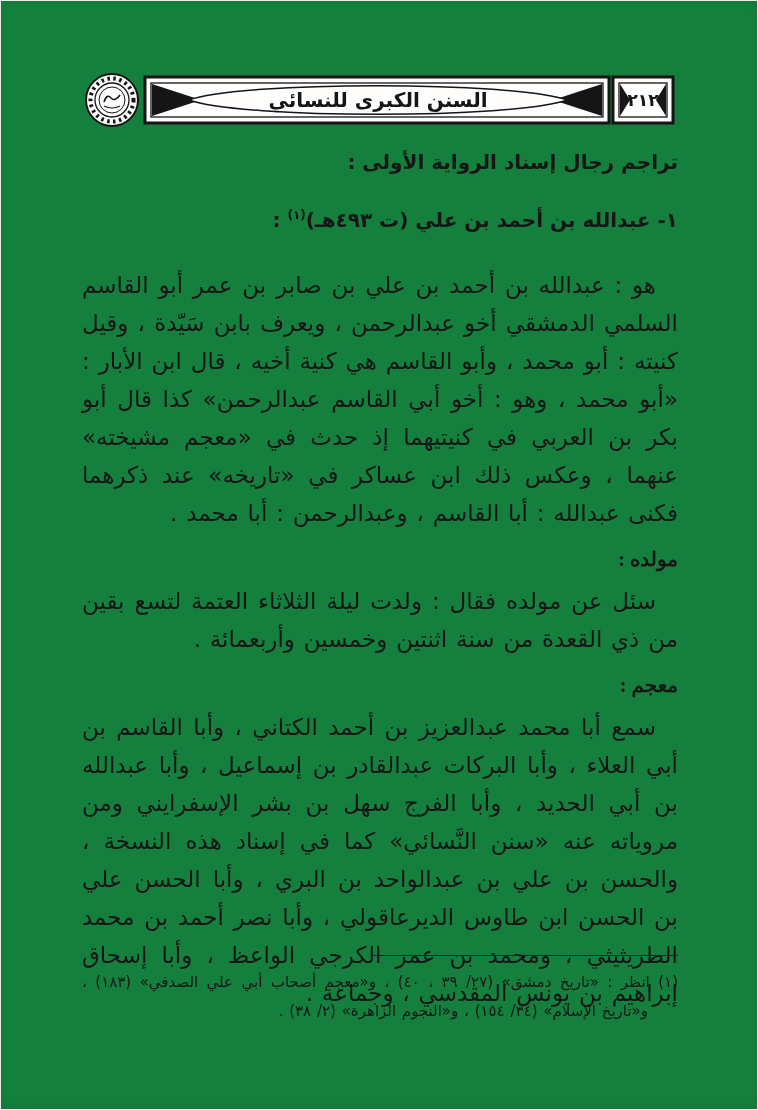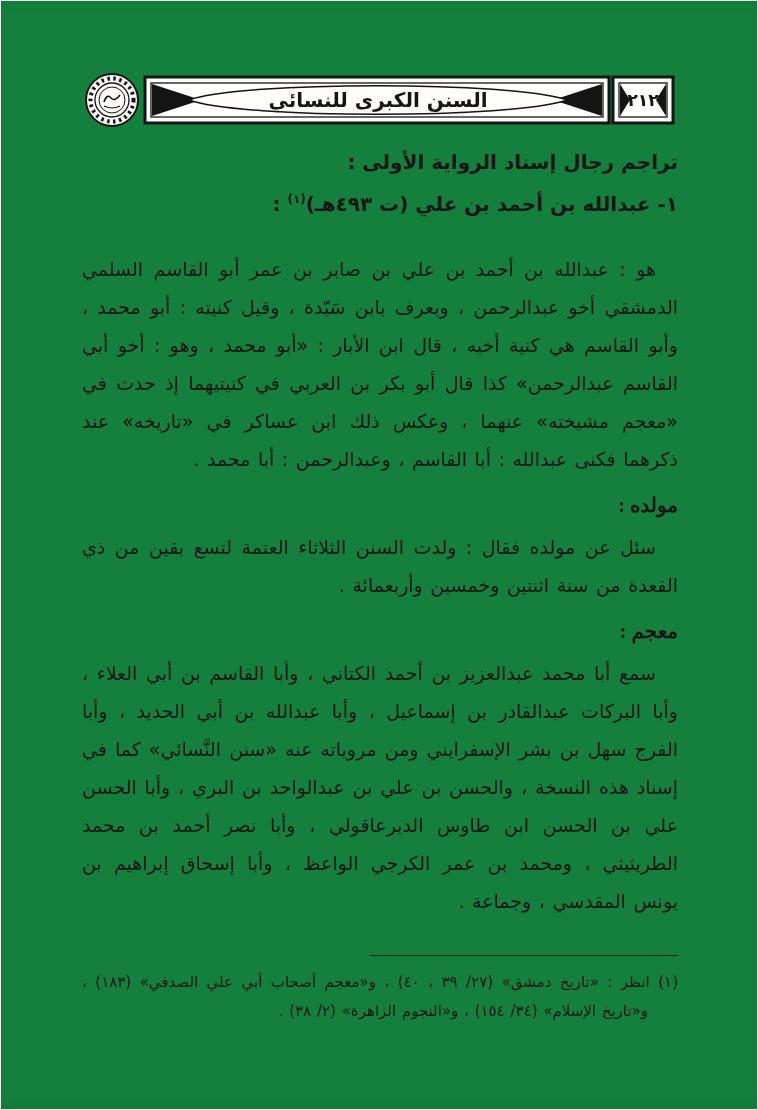--- a/index.html
+++ b/index.html
@@ -38,33 +38,33 @@
     fill: #151515;
   }
   .content {
     position: absolute;
     top: 148px; right: 80px;
     width: 596px;
     direction: rtl;
     text-align: right;
   }
   .sec-heading {
-    margin: 0 0 14px;
+    margin: 0 0 30px;
     font-size: 20px; font-weight: bold;
     line-height: 1.4;
   }
   .entry-heading {
     margin: 0 0 32px;
     font-size: 20px; font-weight: bold;
     line-height: 1.4;
   }
   .fn-ref { font-size: 12px; font-weight: bold; }
   .body-para {
     margin: 0 0 12px;
-    font-size: 19px;
+    font-size: 23px;
     line-height: 38px;
     text-align: justify;
     text-indent: 22px;
     word-spacing: 1.5px;
   }
   .sub-heading {
     margin: 0 0 8px;
     font-size: 20px; font-weight: bold;
     line-height: 1.5;
     font-family: Liberation Serif, serif;
@@ -126,21 +126,21 @@
 
   <div class="content" dir="rtl">
     <h2 class="sec-heading">تراجم رجال إسناد الرواية الأولى :</h2>
 
     <h3 class="entry-heading"><span>١- عبدالله بن أحمد بن علي (ت ٤٩٣هـ)</span><sup class="fn-ref">(١)</sup><span> :</span></h3>
 
     <p class="body-para">هو : عبدالله بن أحمد بن علي بن صابر بن عمر أبو القاسم السلمي الدمشقي أخو عبدالرحمن ، ويعرف بابن سَيّدة ، وقيل كنيته : أبو محمد ، وأبو القاسم هي كنية أخيه ، قال ابن الأبار : «أبو محمد ، وهو : أخو أبي القاسم عبدالرحمن» كذا قال أبو بكر بن العربي في كنيتيهما إذ حدث في «معجم مشيخته» عنهما ، وعكس ذلك ابن عساكر في «تاريخه» عند ذكرهما فكنى عبدالله : أبا القاسم ، وعبدالرحمن : أبا محمد .</p>
 
     <h4 class="sub-heading">مولده :</h4>
 
-    <p class="body-para">سئل عن مولده فقال : ولدت السنن الثلاثاء العتمة لتسع بقين من ذي القعدة من سنة اثنتين وخمسين وأربعمائة .</p>
+    <p class="body-para">سئل عن مولده فقال : ولدت ليلة الثلاثاء العتمة لتسع بقين من ذي القعدة من سنة اثنتين وخمسين وأربعمائة .</p>
 
     <h4 class="sub-heading">معجم :</h4>
 
     <p class="body-para">سمع أبا محمد عبدالعزيز بن أحمد الكتاني ، وأبا القاسم بن أبي العلاء ، وأبا البركات عبدالقادر بن إسماعيل ، وأبا عبدالله بن أبي الحديد ، وأبا الفرج سهل بن بشر الإسفرايني ومن مروياته عنه «سنن النَّسائي» كما في إسناد هذه النسخة ، والحسن بن علي بن عبدالواحد بن البري ، وأبا الحسن علي بن الحسن ابن طاوس الديرعاقولي ، وأبا نصر أحمد بن محمد الطريثيثي ، ومحمد بن عمر الكرجي الواعظ ، وأبا إسحاق إبراهيم بن يونس المقدسي ، وجماعة .</p>
   </div>
 
   <div class="footnote-area" dir="rtl">
     <div class="footnote-rule"></div>
     <p class="footnote-text">(١) انظر : «تاريخ دمشق» (٢٧/ ٣٩ ، ٤٠) ، و«معجم أصحاب أبي علي الصدفي» (١٨٣) ، و«تاريخ الإسلام» (٣٤/ ١٥٤) ، و«النجوم الزاهرة» (٢/ ٣٨) .</p>
   </div>

